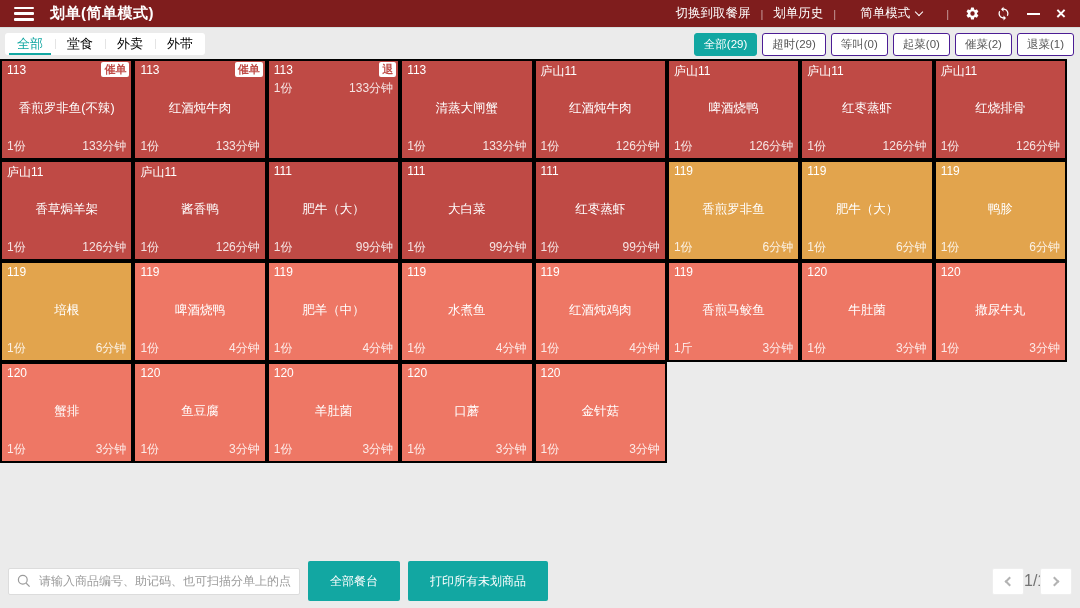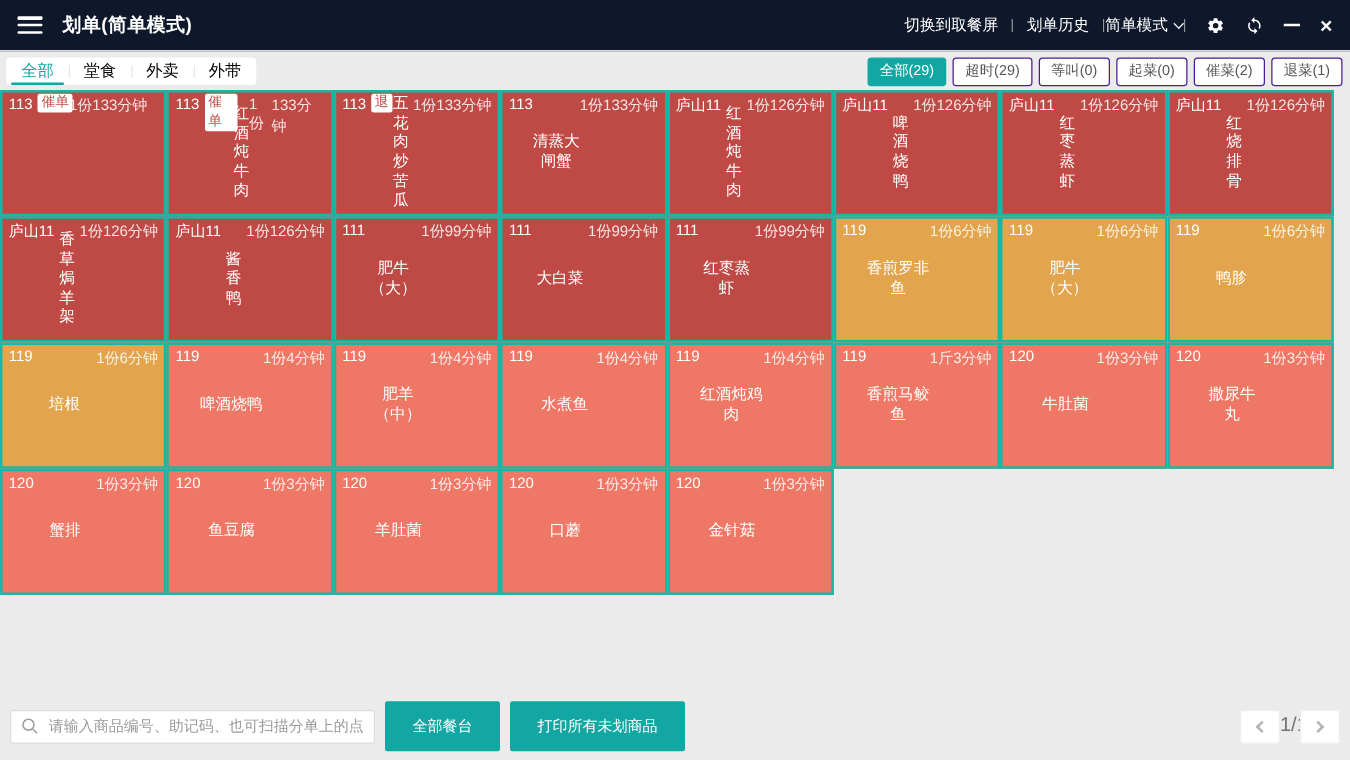--- a/index.html
+++ b/index.html
@@ -4,30 +4,30 @@
 <style>
   * { box-sizing: border-box; margin: 0; padding: 0; }
   html,body { width:1080px; height:608px; }
   body {
     font-family: "Liberation Sans","DejaVu Sans",sans-serif;
     background:#ebebeb; overflow:hidden; position:relative; cursor:default;
   }
   [data-interactable="true"] { cursor:pointer; }
 
   
-  .titlebar { height:41px; background:#0f172a; display:flex; align-items:center;
+  .titlebar { height:28px; background:#7f1d1d; display:flex; align-items:center;
     padding:0 14px; color:#fff; border-bottom:1px solid #d8dedd; }
   .hamburger { width:20px; height:14px; display:flex; flex-direction:column;
     justify-content:space-between; }
   .hamburger span { display:block; height:2.5px; background:#fff; border-radius:1px; }
   .app-title { margin-left:16px; font-size:15px; font-weight:bold; letter-spacing:.5px; }
   .titlebar-right { margin-left:auto; display:flex; align-items:center; font-size:12.5px; }
   .tb-link { padding:0 10px; }
   .tb-sep { opacity:.55; font-size:11px; }
-  .mode-dd { display:flex; align-items:center; padding:0 0;text-align:center; }
+  .mode-dd { display:flex; align-items:center; padding:0 24px;text-align:center; }
   .chev-down { width:6px; height:6px; border-left:1.5px solid #fff; border-bottom:1.5px solid #fff;
     transform:rotate(-45deg); margin-left:6px; margin-top:-3px; }
   .tb-icon { margin-left:16px; display:flex; align-items:center; }
   .min-bar { width:13px; height:2px; background:#fff; display:block; }
   .close-x { font-size:17px; line-height:17px; font-weight:bold; }
 
   
   .subbar { height:30px; display:flex; align-items:center; padding:4px 6px 2px 5px; }
   .tabbox { background:#fff; border-radius:3px; display:flex; height:22px; overflow:hidden; }
   .tab { width:50px; display:flex; align-items:center; justify-content:center;
@@ -38,29 +38,29 @@
   .tab.active::after { content:""; position:absolute; left:4px; right:4px; bottom:0;
     height:2px; background:#12a7a2; }
   .filters { margin-left:auto; display:flex; gap:5px; }
   .chip { background:#fff; border:1px solid #4c1d95; border-radius:3px; height:23px;
     line-height:21px; padding:0 9px; font-size:11.5px; color:#555; white-space:nowrap; }
   .chip.active { background:#12a7a2; border-color:#12a7a2; color:#fff; }
 
   
   .grid { width:1067px; display:grid; grid-template-columns:repeat(8,1fr);
     grid-auto-rows:101px; margin-top:1px; }
-  .card { border:2px solid #14b8a6; color:#fff; display:flex; 
+  .card { border:2px solid #000000; color:#fff; display:flex; flex-direction:column;
     padding:2px 5px 3px 5px; overflow:hidden; }
   .card.red    { background:#bf4a45; }
   .card.orange { background:#e2a44d; }
   .card.salmon { background:#ee7765; }
   .card-top { display:flex; justify-content:space-between; align-items:flex-start;
     min-height:17px; font-size:12px; }
   .badge { background:#fff; border-radius:2px; font-size:11px; line-height:15px;
-    padding:0 3px; margin:-1px -3px 0 4px; }
+    padding:0 3px; margin:-1px -3px 0 4px;font-weight:bold; }
   .card.red    .badge { color:#bf4a45; }
   .card-name { flex:1; display:flex; align-items:center; justify-content:center;
     text-align:center; font-size:12.5px; line-height:1.25; }
   .card-bottom { display:flex; justify-content:space-between; font-size:12px;
     color:rgba(255,255,255,.85); }
 
   
   .footer { position:absolute; left:8px; right:8px; bottom:7px; display:flex; align-items:center; }
   .search-wrap { position:relative; }
   .search-input { width:292px; height:27px; border:1px solid #dcdcdc; border-radius:2px;
@@ -141,20 +141,21 @@
       <div class="chip" data-interactable="true">退菜(1)</div>
     </div>
 </div>
 
 <div class="grid" data-interactable="false">
     <div class="card red" data-interactable="true">
     <div class="card-top" data-interactable="false">
       <span class="table-label" data-interactable="false">113</span>
       <span class="badge" data-interactable="false">催单</span>
     </div>
+    <div class="card-name" data-interactable="false">香煎罗非鱼(不辣)</div>
     <div class="card-bottom" data-interactable="false">
       <span data-interactable="false">1份</span>
       <span data-interactable="false">133分钟</span>
     </div>
   </div>
     <div class="card red" data-interactable="true">
     <div class="card-top" data-interactable="false">
       <span class="table-label" data-interactable="false">113</span>
       <span class="badge" data-interactable="false">催单</span>
     </div>
@@ -162,21 +163,20 @@
     <div class="card-bottom" data-interactable="false">
       <span data-interactable="false">1份</span>
       <span data-interactable="false">133分钟</span>
     </div>
   </div>
     <div class="card red" data-interactable="true">
     <div class="card-top" data-interactable="false">
       <span class="table-label" data-interactable="false">113</span>
       <span class="badge" data-interactable="false">退</span>
     </div>
-    <div class="card-name" data-interactable="false">五花肉炒苦瓜</div>
     <div class="card-bottom" data-interactable="false">
       <span data-interactable="false">1份</span>
       <span data-interactable="false">133分钟</span>
     </div>
   </div>
     <div class="card red" data-interactable="true">
     <div class="card-top" data-interactable="false">
       <span class="table-label" data-interactable="false">113</span>
 
     </div>

